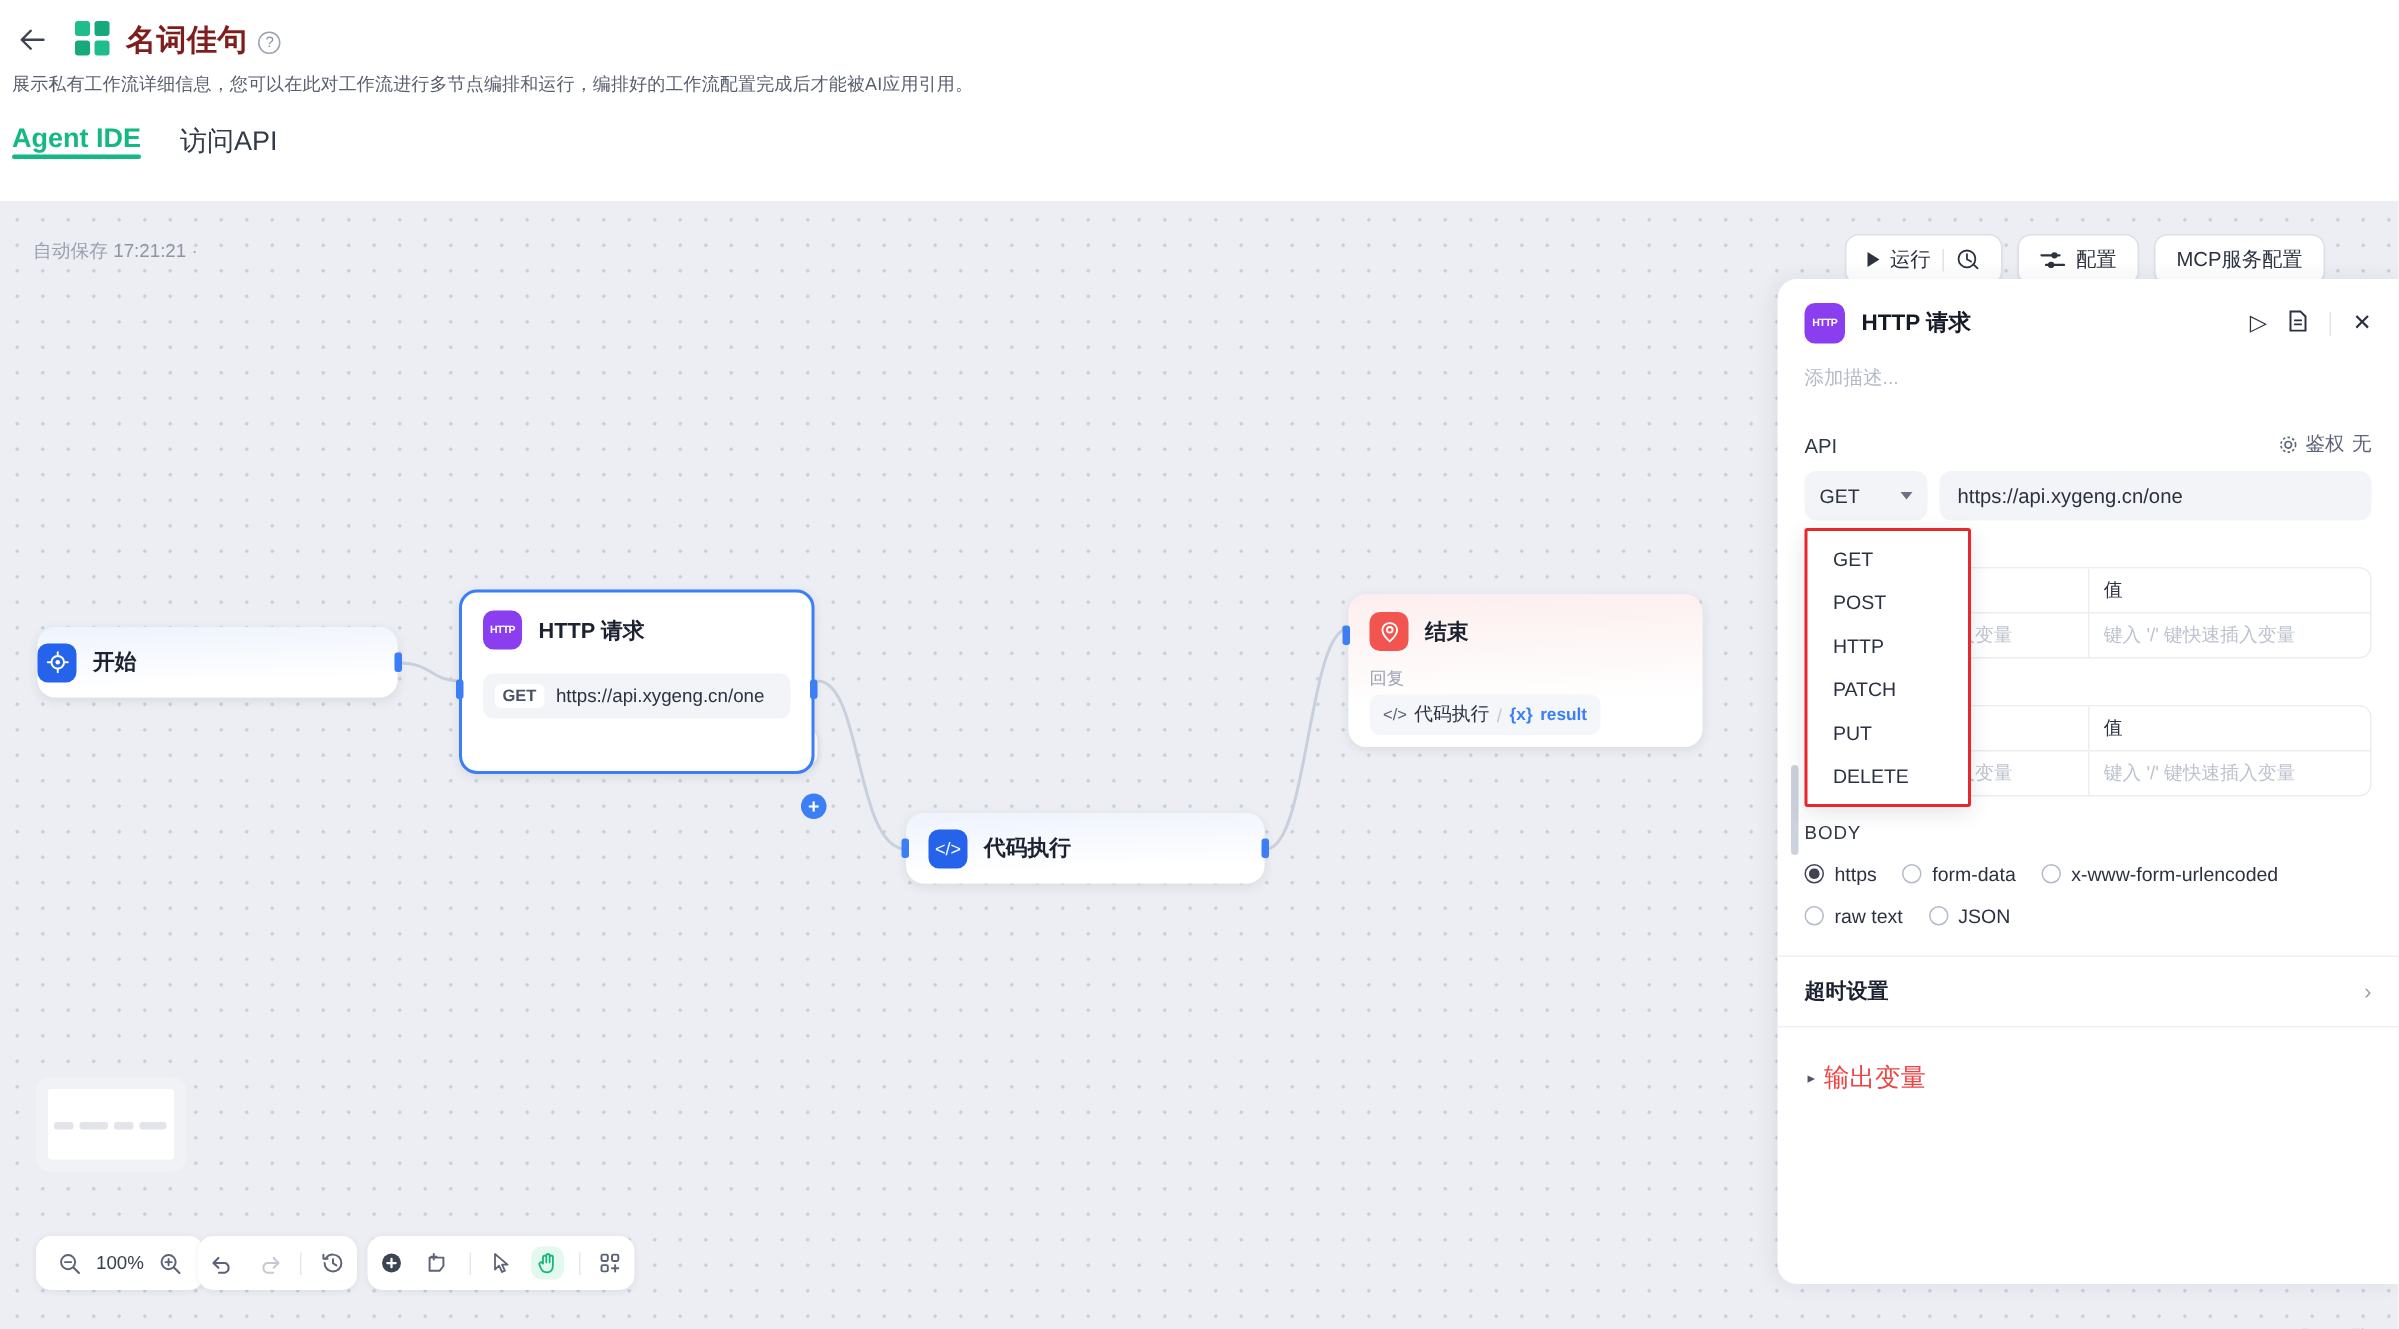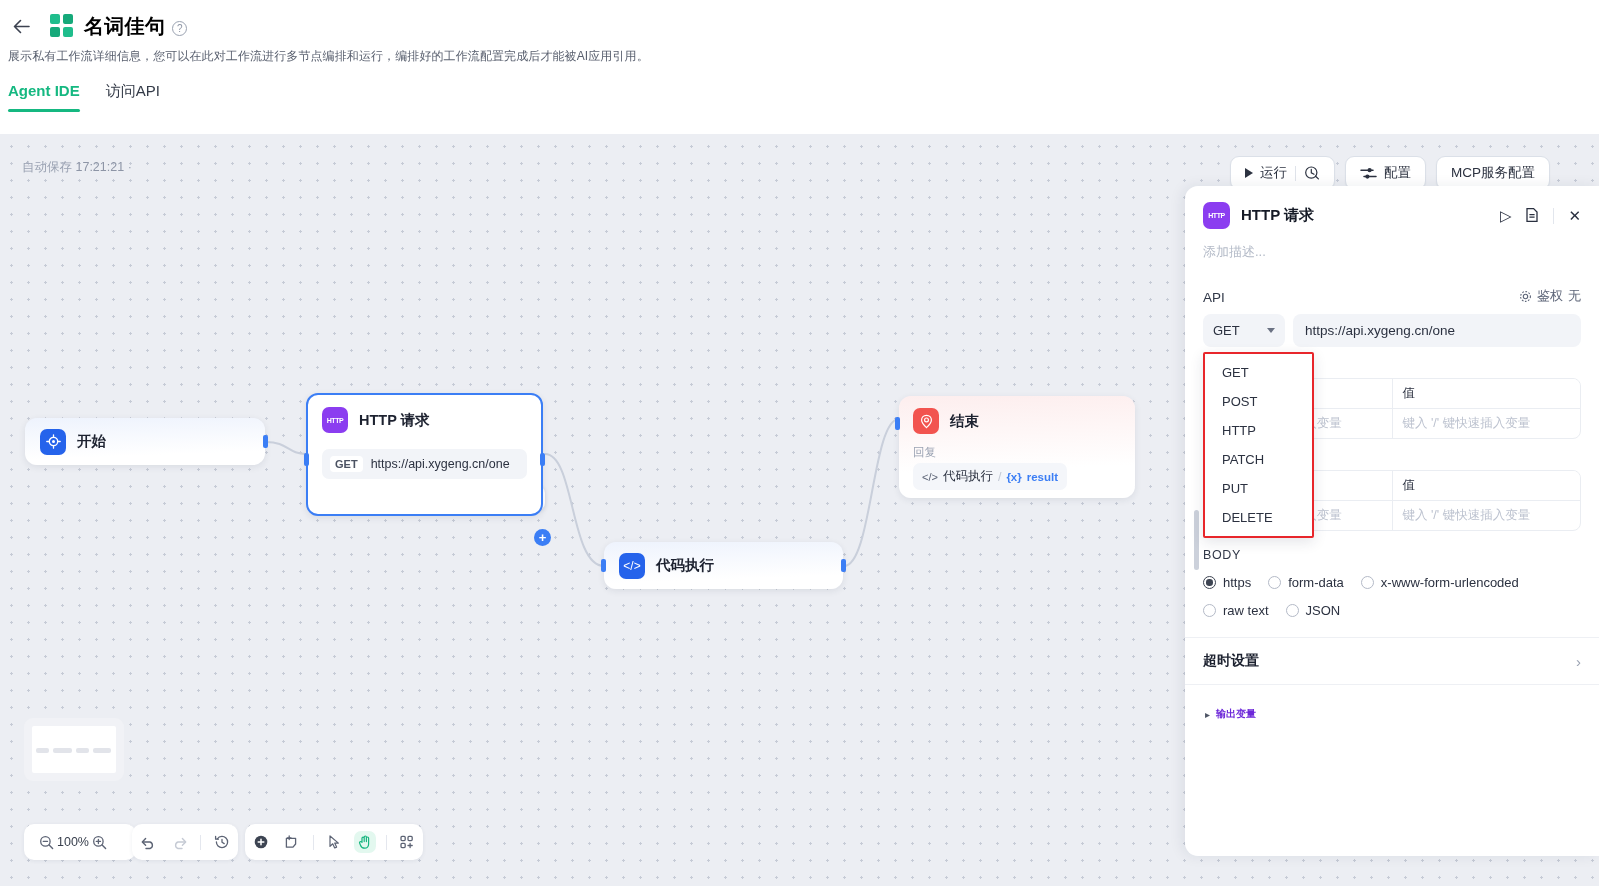--- a/index.html
+++ b/index.html
@@ -18,29 +18,29 @@
   .back-btn {
     width: 26px; height: 26px; border-radius: 6px; display: flex; align-items: center; justify-content: center;
     color: #3c4250; cursor: pointer; font-size: 17px; line-height: 1;
   }
   .app-logo { margin-left: 16px; width: 24px; height: 24px; position: relative; }
   .app-logo i { position: absolute; width: 10px; height: 10px; border-radius: 2px; background: #1fbd8c; display:block; }
   .app-logo i:nth-child(1) { left: 0; top: 0; }
   .app-logo i:nth-child(2) { left: 13px; top: 0; background:#16a97a; }
   .app-logo i:nth-child(3) { left: 0; top: 13px; background:#16a97a; }
   .app-logo i:nth-child(4) { left: 13px; top: 13px; }
-  .page-title { margin-left: 10px; font-size: 20px; font-weight: bold; letter-spacing: .3px; color: #000000; }
+  .page-title { margin-left: 10px; font-size: 20px; font-weight: bold; letter-spacing: .3px; color: #7f1d1d; }
   .help-icon {
     margin-left: 7px; width: 15px; height: 15px; border: 1.3px solid #9aa2b1; border-radius: 50%;
     font-size: 10px; color: #8b93a3; display: flex; align-items: center; justify-content: center;
     cursor: pointer; position: relative; top: 2px;
   }
   .hdr-desc { padding: 6px 18px 0 8px; font-size: 12px; color: #5a6povider; color: #585f6e; letter-spacing: .1px; }
   .tabs { display: flex; padding-left: 8px; margin-top: 17px; gap: 26px; }
-  .tab { position: relative; font-size: 15px; padding-bottom: 11px; cursor: pointer; color: #3e4554; font-weight: bold; }
+  .tab { position: relative; font-size: 18px; cursor: pointer; color: #3e4554; font-weight: bold; }
   .tab.active { color: #15b881; }
   .tab.active::after {
     content: ""; position: absolute; left: 0; right: 0; bottom: 0; height: 3px; background: #15b881; border-radius: 2px;
   }
   .tab:not(.active) { font-weight: normal; color: #333a47; }
 
   
   .canvas-wrap {
     position: absolute; left: 0; top: 134px; width: 1599px; height: 764px;
     background-color: #eceef3;
@@ -68,21 +68,21 @@
   .node-title { display: flex; align-items: center; gap: 11px; }
   .node-ico {
     width: 26px; height: 26px; border-radius: 7px; display: flex; align-items: center; justify-content: center;
     color: #fff; flex: none;
   }
   .node-name { font-size: 14.5px; font-weight: bold; color: #1d2230; }
 
   #node-start {
     left: 25px; top: 284px; width: 240px; height: 47px;
     background: linear-gradient(178deg,#eef3fd 0%,#ffffff 75%);
-    display: flex; padding-left: 15px;
+    display: flex; padding-left: 0;
   }
   #node-start .node-ico { background: #2563eb; }
 
   #node-http {
     left: 306px; top: 259px; width: 237px; height: 123px;
     border: 2px solid #3b7ef5; padding: 12px 14px 0 14px;
     background: #fff;
   }
   #node-http .node-ico { background: #8b3df0; font-size: 7px; font-weight: bold; letter-spacing: -.4px; }
   .node-url-row {
@@ -133,21 +133,21 @@
     position: absolute; left: 24px; bottom: 117px; width: 100px; height: 63px; background: #f1f2f6;
     border-radius: 9px; padding: 8px;
   }
   .minimap .mm-inner { background: #fff; width: 100%; height: 100%; border-radius: 2px; position: relative; }
   .mm-bar { position: absolute; height: 5px; background: #e2e4ea; border-radius: 2px; top: 22px; }
 
   .bbar {
     position: absolute; bottom: 38px; height: 36px; background: #fff; border-radius: 10px;
     display: flex; align-items: center; box-shadow: 0 1px 4px rgba(30,40,70,.07);
   }
-  #bbar-zoom { left: 24px; width: 112px; justify-content: flex-start; padding: 0 11px; }
+  #bbar-zoom { left: 24px; width: 112px; justify-content: space-between; padding: 0 11px; }
   #bbar-hist { left: 132px; width: 106px; justify-content: space-around; }
   #bbar-tools { left: 245px; width: 178px; justify-content: space-around; }
   .bi { font-size: 14px; color: #5c6374; cursor: pointer; display: flex; align-items: center; justify-content: center; width: 22px; height: 22px; }
   .bi.dim { color: #c5cad4; }
   .bi.active { background: #e3f8ef; color: #17b57f; border-radius: 7px; }
   .zoomlabel { font-size: 12.5px; color: #39404e; }
   .vsep { width: 1px; height: 15px; background: #e4e7ee; }
 
   .rf-watermark {
     position: absolute; right: 8px; bottom: 2px; font-size: 11px; color: #c3c8d3; letter-spacing: .2px;
@@ -204,21 +204,21 @@
 
   .panel-divider { height: 1px; background: #eef0f4; margin-top: 19px; }
   .collapse-row {
     display: flex; align-items: center; padding: 0 18px; height: 46px; cursor: pointer;
   }
   .collapse-row .cr-label { font-size: 14px; font-weight: bold; color: #1d2230; }
   .cr-chev { margin-left: auto; color: #9aa2b2; font-size: 15px; }
 
   .outvar-row { display: flex; align-items: center; gap: 6px; padding: 22px 18px 0 20px; cursor: pointer; }
   .ov-caret { font-size: 10px; color: #4e5565; }
-  .ov-label { font-size: 10px; font-weight: bold; color: #6d28d9; }
+  .ov-label { font-size: 17px; font-weight: normal; color: #ef4444; }
 
   
   .method-dropdown {
     position: absolute; left: 18px; top: 166px; width: 111px;
     background: #fff; border: 2px solid #e8262b; border-radius: 2px; z-index: 40;
     box-shadow: 0 4px 14px rgba(30,40,70,.12); padding: 4px 0;
   }
   .dd-item { height: 29px; display: flex; align-items: center; padding: 0 17px; font-size: 13px; color: #2b3140; cursor: pointer; }
 
   .panel-scrollbar {

